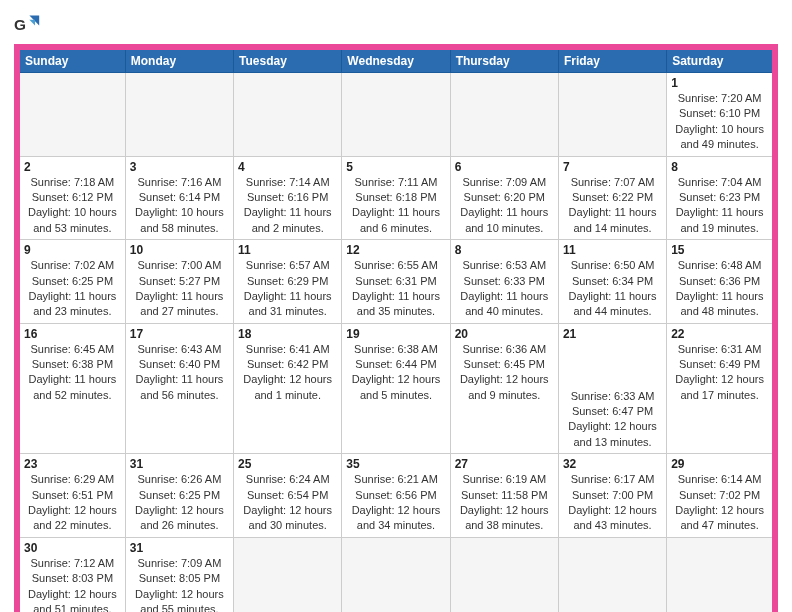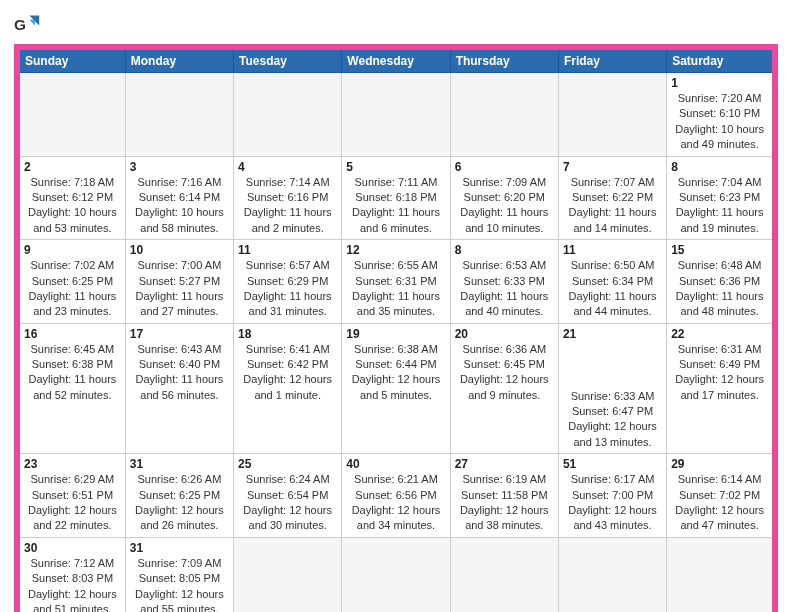--- a/index.html
+++ b/index.html
@@ -288,33 +288,33 @@
 Sunset: 6:25 PM
 Daylight: 12 hours and 26 minutes.</div>
           </td>
           <td>
             <span class="day-number">25</span>
             <div class="day-info" style="white-space: pre-line;">Sunrise: 6:24 AM
 Sunset: 6:54 PM
 Daylight: 12 hours and 30 minutes.</div>
           </td>
           <td>
-            <span class="day-number">40</span>
+            <span class="day-number">35</span>
             <div class="day-info" style="white-space: pre-line;">Sunrise: 6:21 AM
 Sunset: 6:56 PM
 Daylight: 12 hours and 34 minutes.</div>
           </td>
           <td>
             <span class="day-number">27</span>
             <div class="day-info" style="white-space: pre-line;">Sunrise: 6:19 AM
 Sunset: 11:58 PM
 Daylight: 12 hours and 38 minutes.</div>
           </td>
           <td>
-            <span class="day-number">51</span>
+            <span class="day-number">32</span>
             <div class="day-info" style="white-space: pre-line;">Sunrise: 6:17 AM
 Sunset: 7:00 PM
 Daylight: 12 hours and 43 minutes.</div>
           </td>
           <td>
             <span class="day-number">29</span>
             <div class="day-info" style="white-space: pre-line;">Sunrise: 6:14 AM
 Sunset: 7:02 PM
 Daylight: 12 hours and 47 minutes.</div>
           </td>

